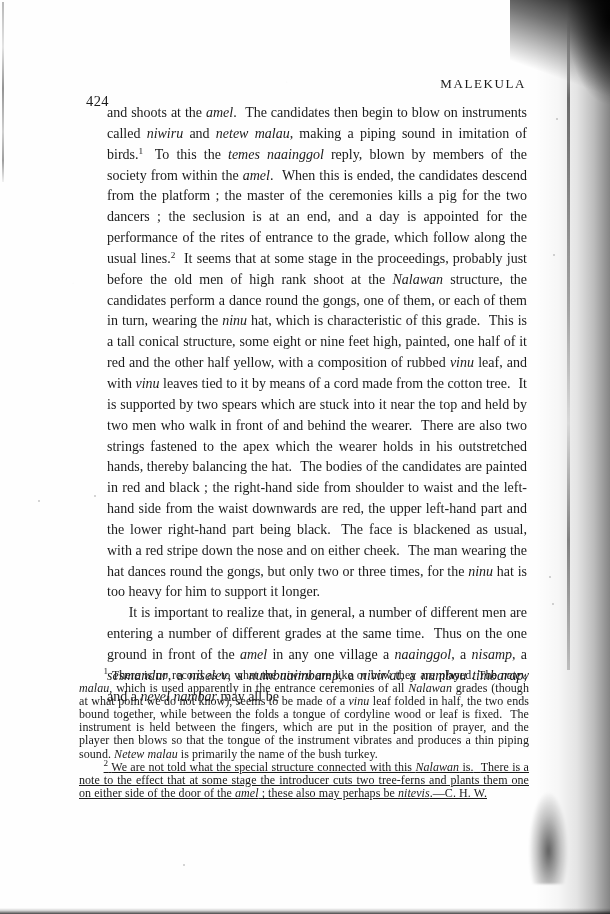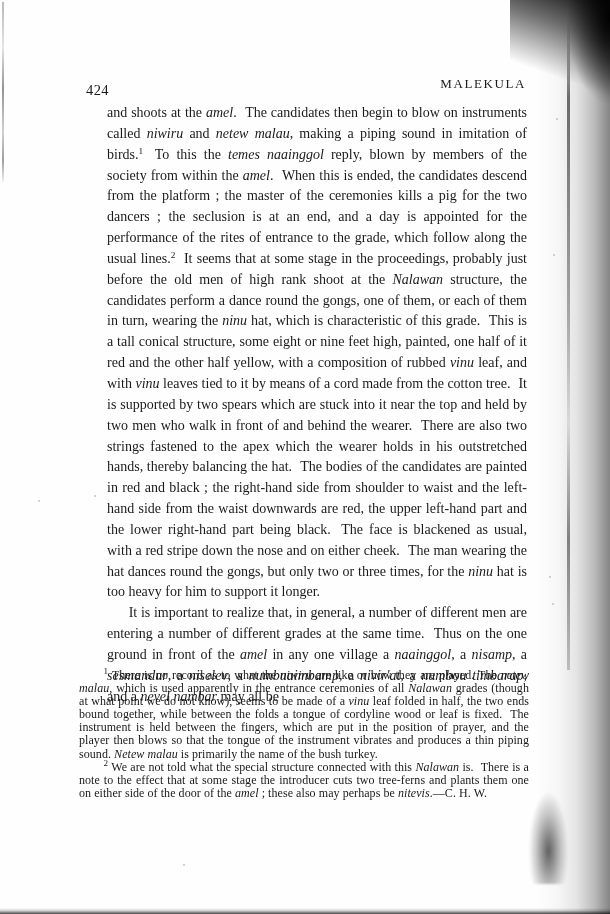--- a/index.html
+++ b/index.html
@@ -120,21 +120,21 @@
   .running-head {
     position: absolute;
     top: 76px;
     left: 86px;
     width: 440px;
     height: 22px;
   }
   .folio {
     position: absolute;
     left: 0;
-    top: 6px;
+    top: 17px;
     font-size: 14.5px;
     letter-spacing: 0.4px;
   }
   .head-title {
     position: absolute;
     left: 0;
     top: 0;
     width: 440px;
     text-align: right;
     font-size: 13px;
@@ -183,20 +183,21 @@
     -moz-text-align-last: left;
     text-align-last: left;
     letter-spacing: 0.06px;
   }
   .footnotes p {
     margin: 0;
     text-indent: 2.05em;
   }
   .footnotes p + p {
     margin-top: 0.6px;
+    text-decoration: underline;
   }
   .footnotes i { font-style: italic; }
   .fn-mark {
     font-size: 0.76em;
     vertical-align: 0.5em;
     line-height: 0;
   }
 
   .texture {
     position: absolute;

